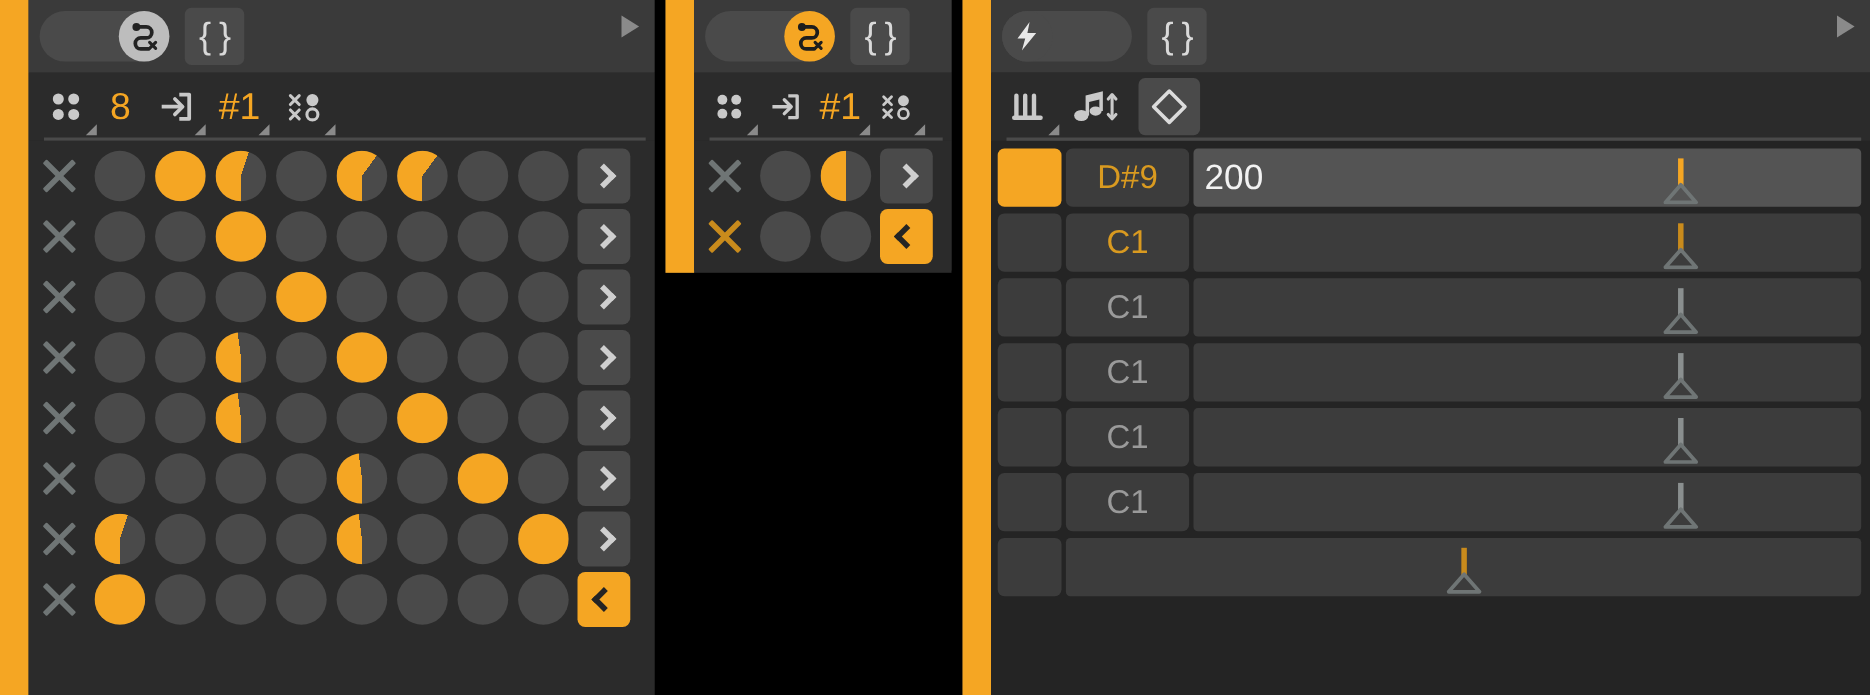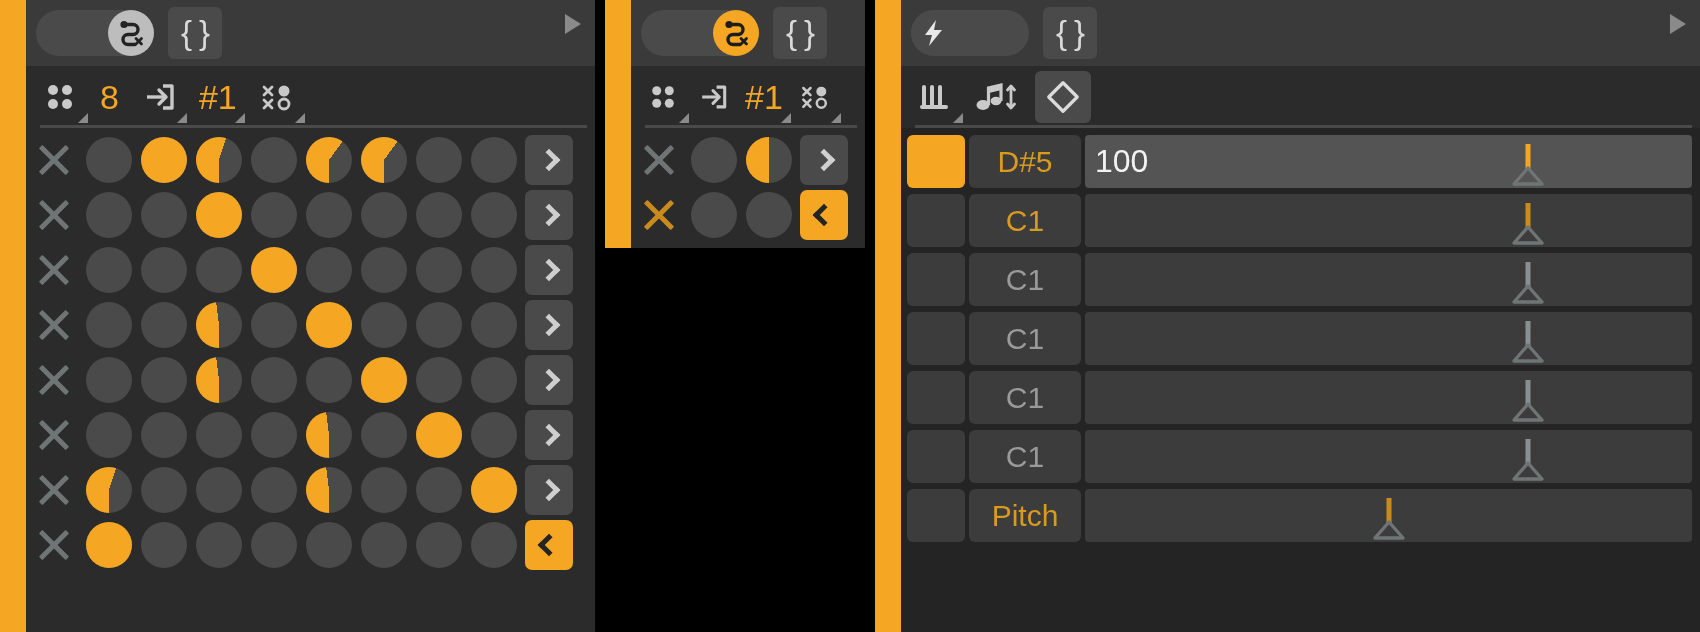--- a/index.html
+++ b/index.html
@@ -577,23 +577,23 @@
           <svg width="38" height="38" viewBox="0 0 40 40">
             <polygon points="20,5 35,20 20,35 5,20" fill="none" stroke="#dcdcdc" stroke-width="3.4" stroke-linejoin="round"></polygon>
           </svg>
         </div>
         <div class="toolbar-rule"></div>
       </div>
 
       <div class="note-area" id="noterows">
           <div class="note-row">
             <div class="note-sq on"></div>
-            <div class="note-name accent">D#5</div>
+            <div class="note-name accent">D#9</div>
             <div class="note-val selected">
-              <span class="valtext">100</span>
+              <span class="valtext">200</span>
               <div class="vel-marker" style="left: calc(73% - 17px);">
                 <div class="vel-stem hot"></div>
                 <div class="vel-cap-tri">
                   <svg width="34" height="21" viewBox="0 0 34 21">
                     <path d="M3 19 L17 3 L31 19 Z" fill="none" stroke="#6f7575" stroke-width="3.4" stroke-linejoin="round"></path>
                   </svg>
                 </div>
               </div>
             </div>
           </div>
@@ -662,21 +662,20 @@
                 <div class="vel-cap-tri">
                   <svg width="34" height="21" viewBox="0 0 34 21">
                     <path d="M3 19 L17 3 L31 19 Z" fill="none" stroke="#6f7575" stroke-width="3.4" stroke-linejoin="round"></path>
                   </svg>
                 </div>
               </div>
             </div>
           </div>
           <div class="note-row">
             <div class="note-sq"></div>
-            <div class="note-name accent">Pitch</div>
             <div class="note-val">
               <div class="vel-marker" style="left: calc(50% - 17px);">
                 <div class="vel-stem warm"></div>
                 <div class="vel-cap-tri">
                   <svg width="34" height="21" viewBox="0 0 34 21">
                     <path d="M3 19 L17 3 L31 19 Z" fill="none" stroke="#6f7575" stroke-width="3.4" stroke-linejoin="round"></path>
                   </svg>
                 </div>
               </div>
             </div>

